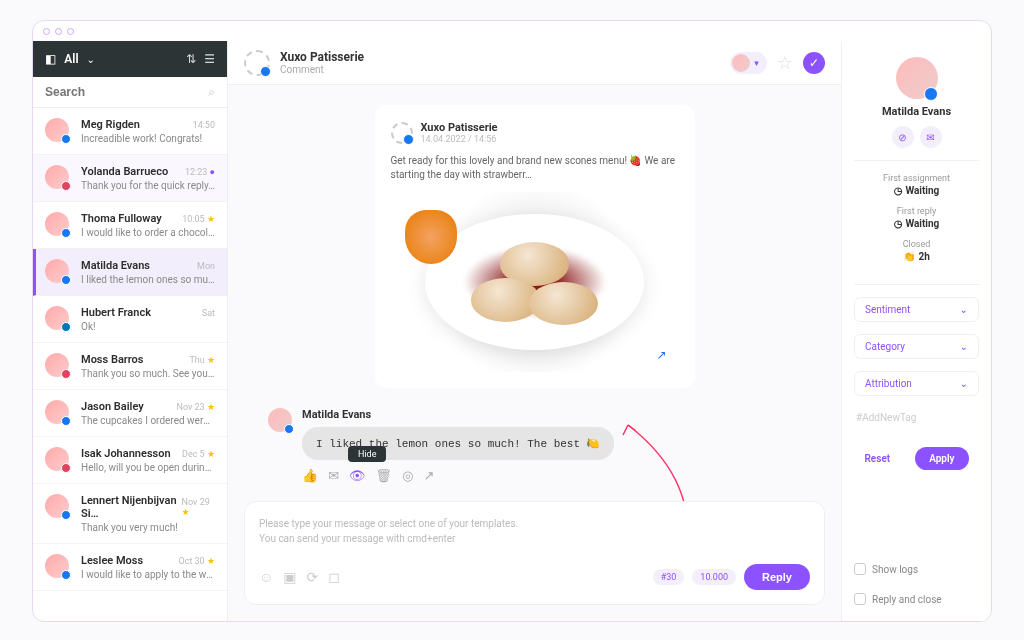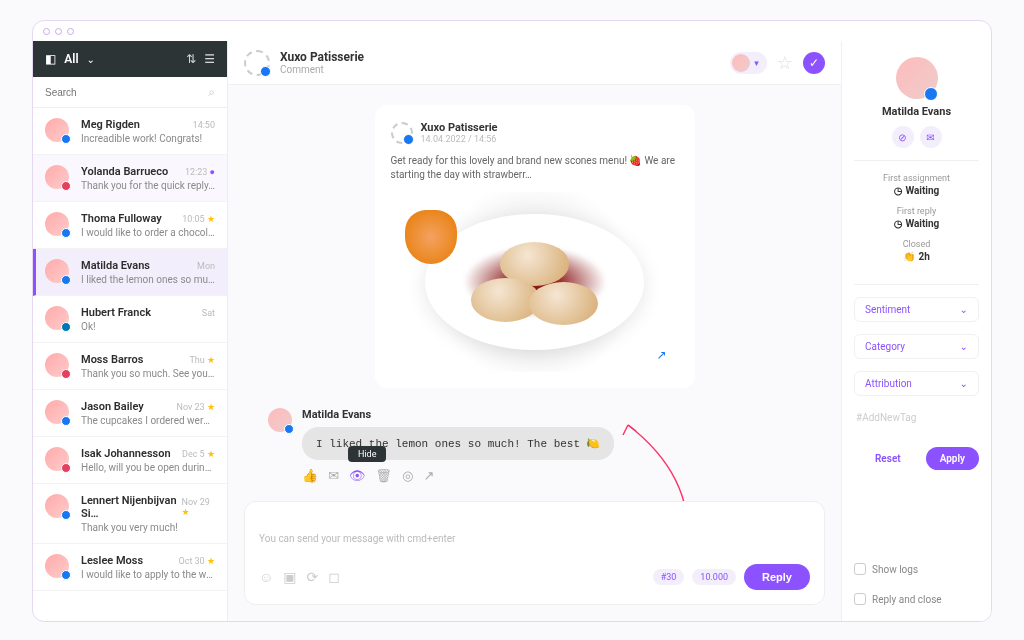--- a/index.html
+++ b/index.html
@@ -9,21 +9,21 @@
 .browser-dot { width: 7px; height: 7px; border-radius: 50%; border: 1px solid #c9a8ec; }
 .app { display: flex; height: 580px; }
 
 
 .sidebar { width: 195px; border-right: 1px solid #eee; display: flex; flex-direction: column; }
 .sidebar-header { background: #2d3436; height: 36px; display: flex; align-items: center; padding: 0 12px; color: white; gap: 8px; }
 .all-label { font-weight: 600; font-size: 12px; text-align: right; }
 .header-icon { opacity: 0.8; cursor: pointer; }
 .header-spacer { flex: 1; }
 .search-box { padding: 8px 12px; border-bottom: 1px solid #eee; position: relative; }
-.search-box input { width: 100%; border: none; outline: none; font-size: 10px; color: #999; }
+.search-box input { width: 100%; border: none; outline: none; font-size: 12px; color: #999; font-weight: bold; }
 .search-icon { position: absolute; right: 12px; top: 8px; color: #ccc; }
 .convo-list { flex: 1; overflow-y: auto; }
 .convo-item { padding: 10px 12px; border-bottom: 1px solid #f3f3f3; cursor: pointer; display: flex; gap: 12px; position: relative; }
 .convo-item.selected { background: #f3eefc; border-left: 3px solid #8c52ff; padding-left: 9px; }
 .convo-item.highlighted { background: #faf7fe; }
 .avatar { width: 24px; height: 24px; border-radius: 50%; flex-shrink: 0; position: relative; background: linear-gradient(135deg,#faa,#fcc); }
 .avatar-badge { position: absolute; bottom: -2px; right: -2px; width: 10px; height: 10px; border-radius: 50%; border: 1.5px solid white; }
 .badge-fb { background: #1877f2; }
 .badge-ig { background: #e4405f; }
 .badge-li { background: #0077b5; }
@@ -90,21 +90,21 @@
 .profile-avatar { width: 42px; height: 42px; border-radius: 50%; margin: 0 auto 6px; background: linear-gradient(135deg,#fbb,#ecc); position: relative; }
 .profile-name { font-weight: 700; font-size: 11px; }
 .profile-actions { display: flex; justify-content: center; gap: 6px; margin-top: 8px; }
 .circle-btn { width: 22px; height: 22px; border-radius: 50%; background: #f3eefc; color: #8c52ff; display: flex; align-items: center; justify-content: center; font-size: 10px; cursor: pointer; }
 .stats-block { border-top: 1px solid #f0f0f0; border-bottom: 1px solid #f0f0f0; padding: 12px 0; text-align: center; }
 .stat-item { margin-bottom: 10px; }
 .stat-label { font-size: 9px; color: #999; }
 .stat-value { font-weight: 700; font-size: 10px; margin-top: 2px; display: flex; align-items: center; justify-content: center; gap: 3px; }
 .dropdown-item { border: 1px solid #f0f0f0; border-radius: 6px; padding: 6px 10px; display: flex; justify-content: space-between; align-items: center; color: #8c52ff; cursor: pointer; font-size: 10px; }
 .tag-input { color: #ccc; font-size: 10px; padding: 4px 2px; }
-.panel-actions { display: flex; justify-content: flex-end; align-items: center; padding-top: 8px; gap: 25px; }
+.panel-actions { display: flex; justify-content: center; align-items: center; padding-top: 8px; gap: 25px; }
 .reset-btn { color: #8c52ff; font-weight: 600; cursor: pointer; }
 .apply-btn { background: #8c52ff; color: white; padding: 6px 14px; border-radius: 14px; font-weight: 600; cursor: pointer; }
 .checkbox-row { display: flex; gap: 6px; align-items: center; color: #888; margin-top: auto; }
 .checkbox-row + .checkbox-row { margin-top: 6px; }
 .cbox { width: 12px; height: 12px; border: 1px solid #ccc; border-radius: 3px; }
 
 .arrow-annotation { position: absolute; pointer-events: none; top: 330px; left: 370px; }
 .chevron { font-size: 10px; color: #8c52ff; }
 </style>
 </head>
@@ -319,21 +319,21 @@
         </div>
 
         <svg class="arrow-annotation" width="120" height="140">
           <path d="M 90 130 Q 95 60 30 10" stroke="#ff3366" stroke-width="1.5" fill="none"></path>
           <path d="M 30 10 L 25 20 M 30 10 L 38 16" stroke="#ff3366" stroke-width="1.5" fill="none"></path>
         </svg>
       </div>
 
       <div class="composer">
         <div class="composer-placeholder">
-          <br>
+          <span>Please type your message or select one of your templates.</span><br>
           <span>You can send your message with cmd+enter</span>
         </div>
         <div class="composer-bottom">
           <div class="composer-icons">
             <span>☺</span>
             <span>▣</span>
             <span>⟳</span>
             <span>◻</span>
           </div>
           <div class="composer-right">

